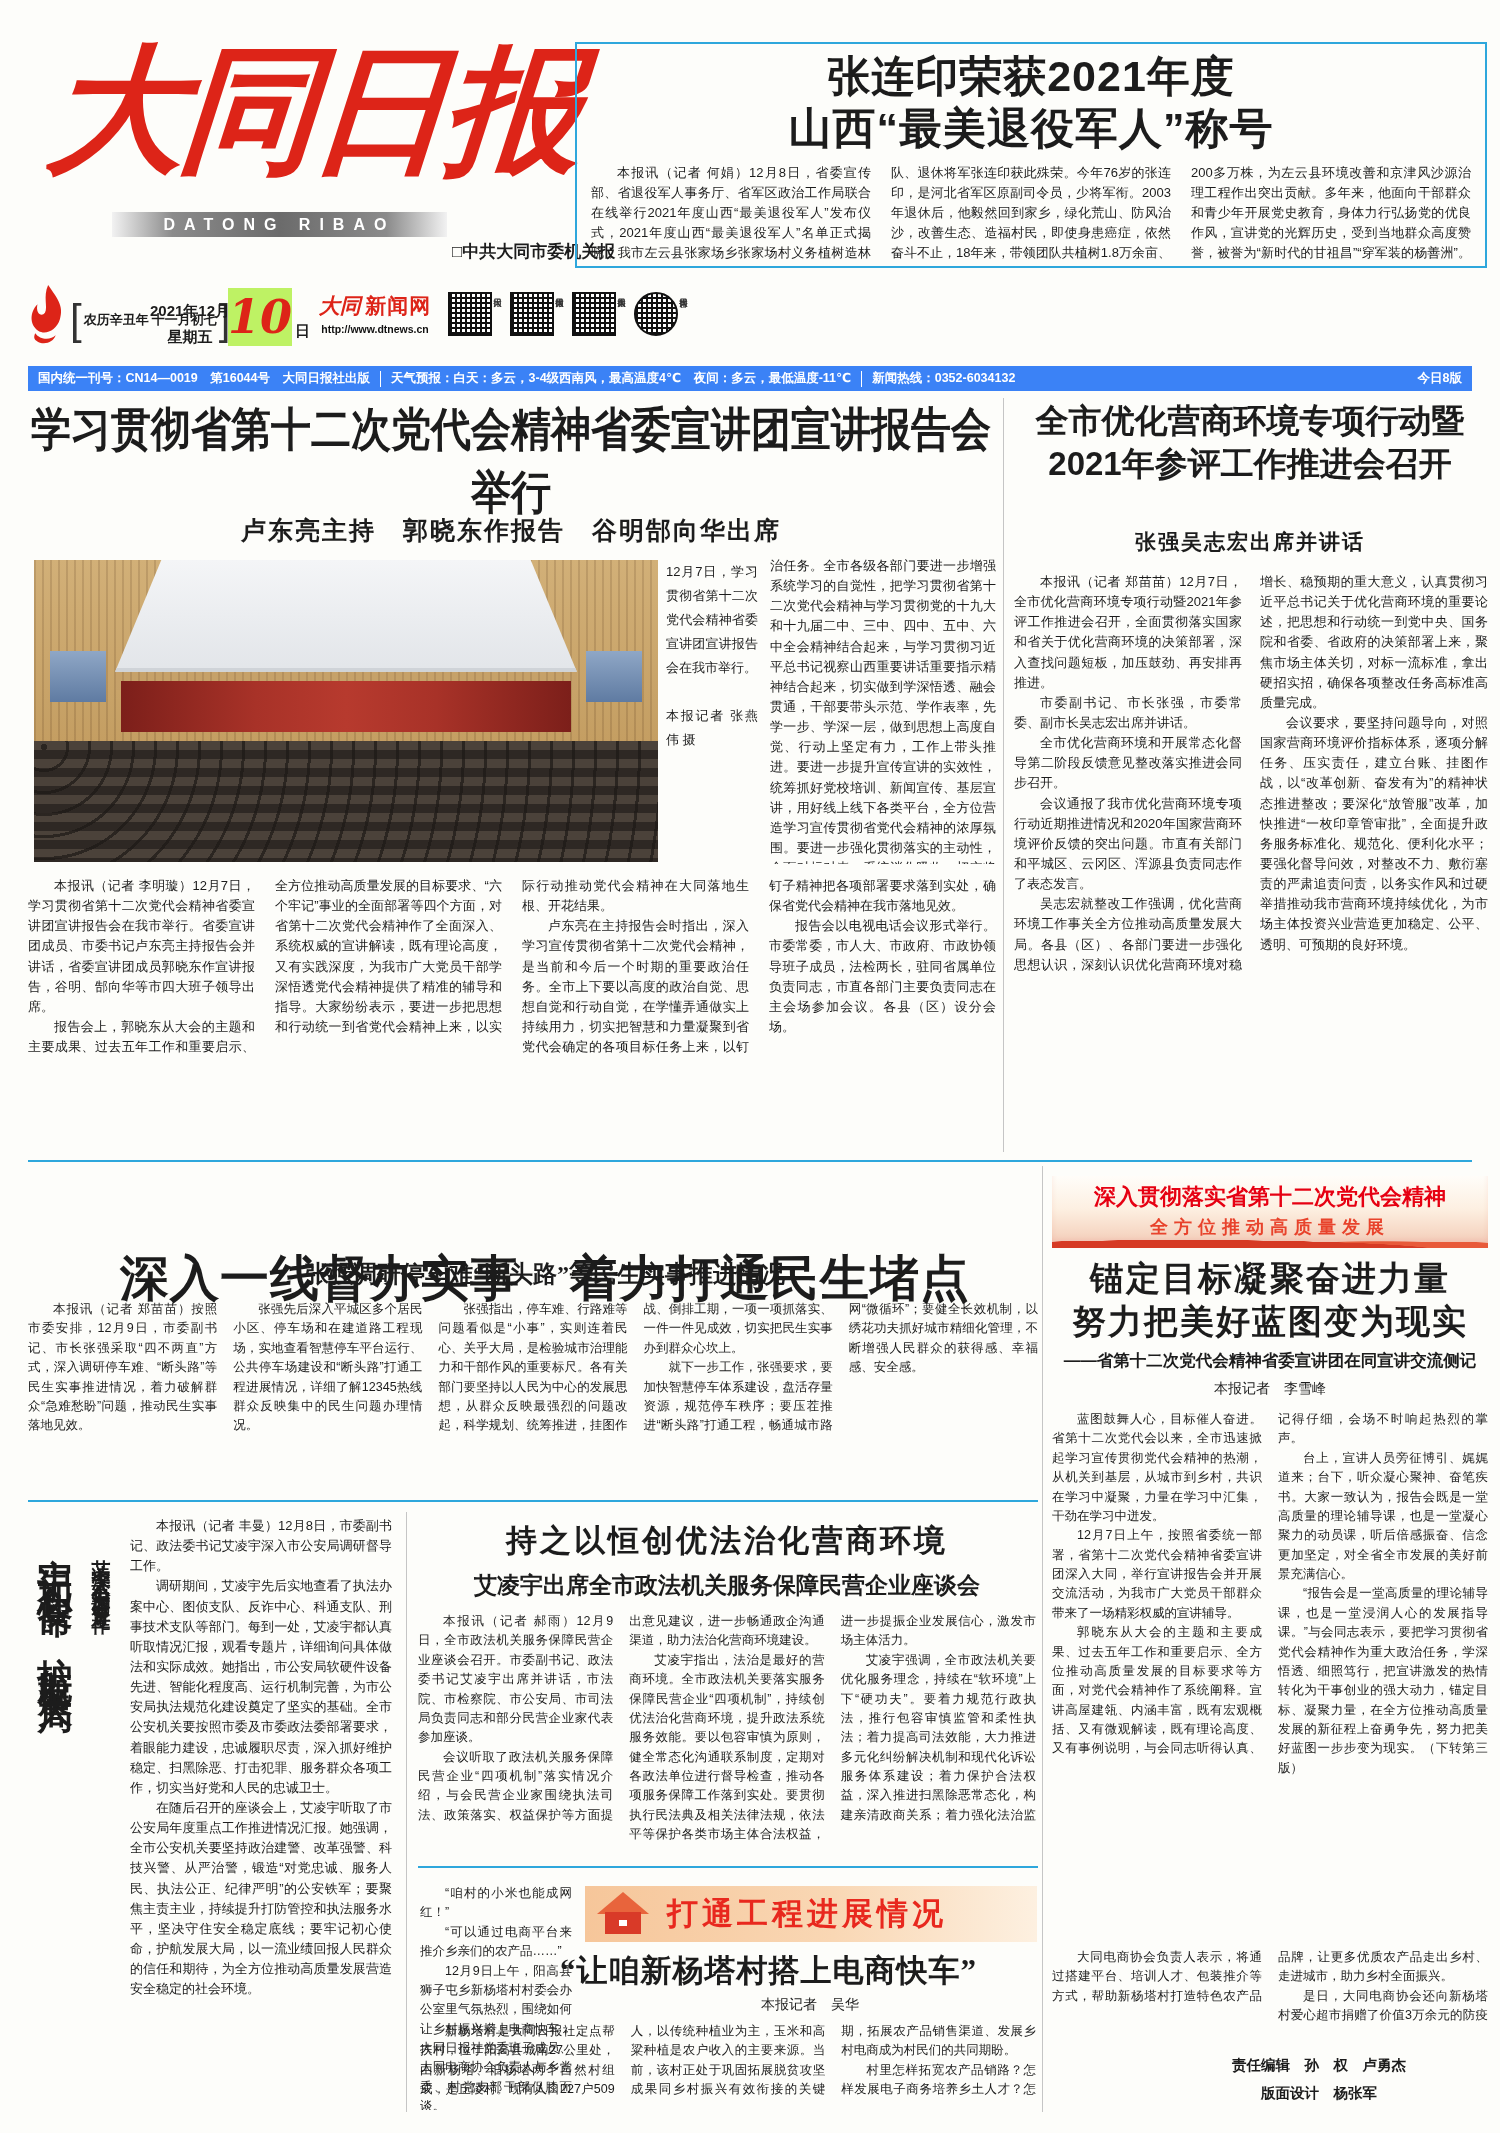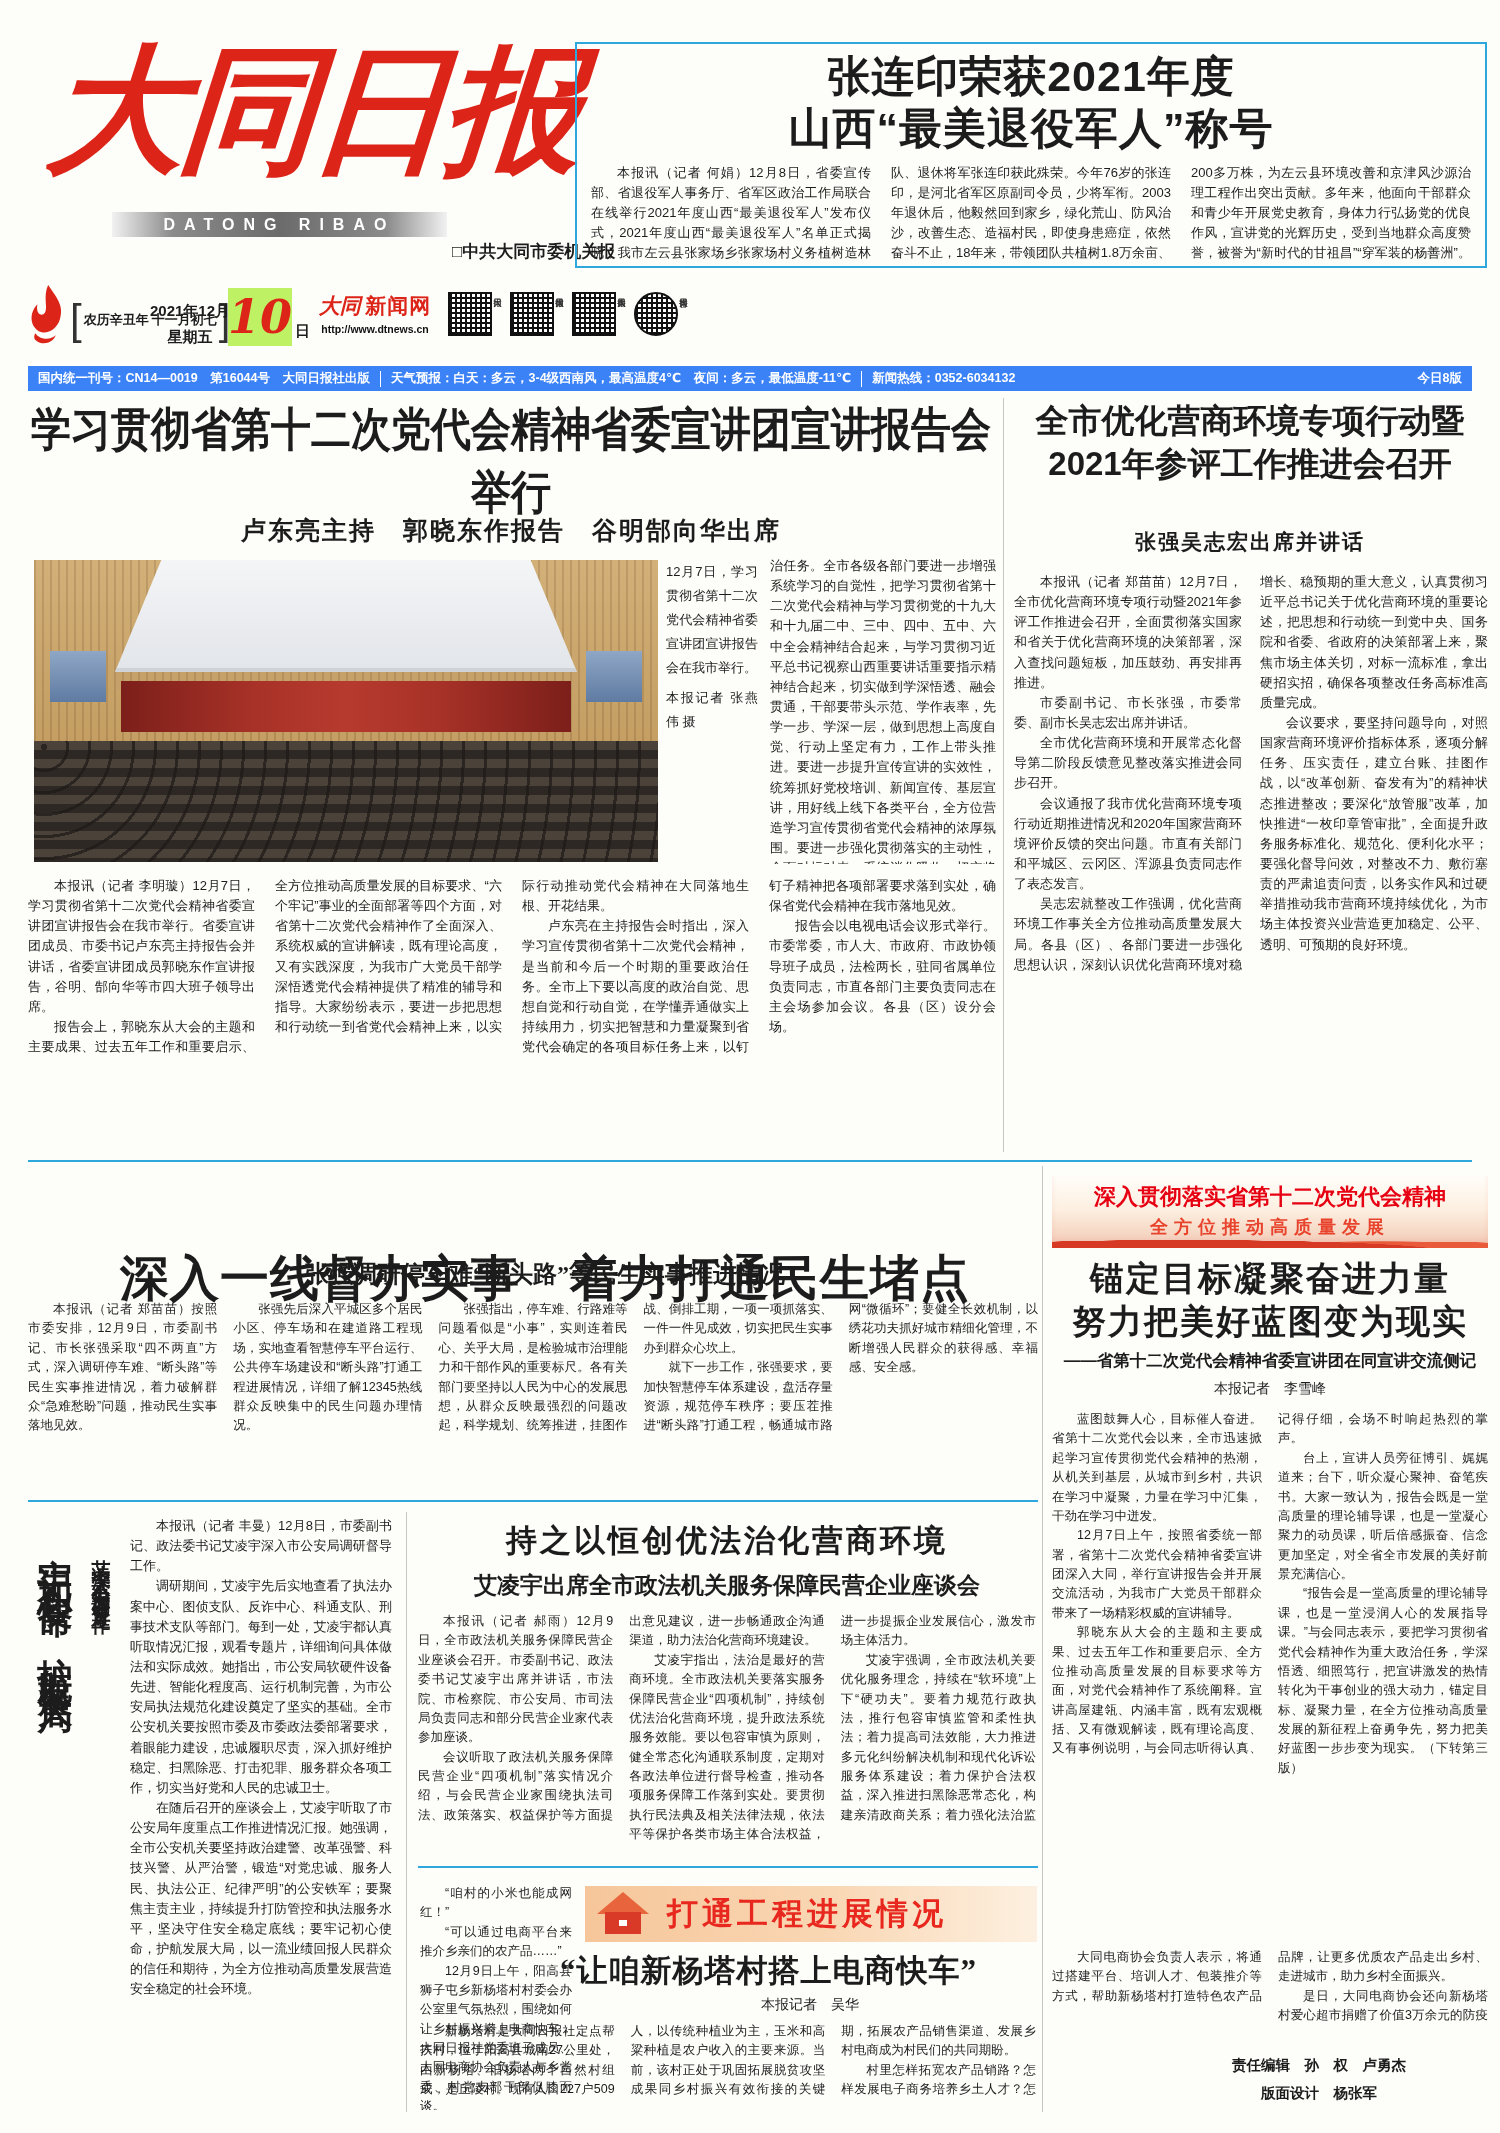--- a/index.html
+++ b/index.html
@@ -58,21 +58,21 @@
      box-shadow:inset 0 -4px 0 #cfd3d8;}
   .ph-strip{position:absolute;left:13%;right:13%;top:37%;height:6%;background:#b8926727;}
   .ph-back{position:absolute;left:14%;right:14%;top:40%;height:17%;background:
      linear-gradient(90deg,#7c1f1a,#a83228 30%,#b73a2e 50%,#a83228 70%,#7c1f1a);}
   .ph-screen{position:absolute;top:30%;width:9%;height:17%;background:linear-gradient(180deg,#8fa7c6,#5f7ba2);}
   .ph-aud{position:absolute;left:0;right:0;bottom:0;height:40%;
      background:repeating-linear-gradient(180deg,#4b423a 0 9px,#2e2824 9px 18px),#332c27;}
   .ph-aud::after{content:"";position:absolute;inset:0;background:
      repeating-radial-gradient(circle at 10px 6px,#1d1916 0 3px,transparent 3px 22px);opacity:.7;}
   .caption{left:666px;top:560px;width:92px;height:302px;font-size:13px;line-height:1.85;text-align:justify;}
-  .caption .crd{margin-top:6px;text-indent:0;}
+  .caption .crd{margin-top:24px;text-indent:0;}
   .a2colA{left:770px;top:556px;width:226px;height:308px;}
   .a2body{left:28px;top:876px;width:968px;height:276px;column-count:4;column-gap:20px;}
   .vline{background:#c5c5c5;width:1px;}
   .hrule{background:#2ea7dc;height:2px;}
   
   .a3h{left:1012px;top:400px;width:476px;font-size:33px;font-weight:900;text-align:center;line-height:1.3;}
   .a3s{left:1012px;top:528px;width:476px;font-size:21px;font-weight:bold;text-align:center;letter-spacing:2px;}
   .a3b{left:1014px;top:572px;width:474px;height:580px;column-count:2;column-gap:18px;}
   
   .a4h{left:50px;top:1246px;width:990px;font-size:49px;font-weight:700;text-align:center;letter-spacing:1px;}

